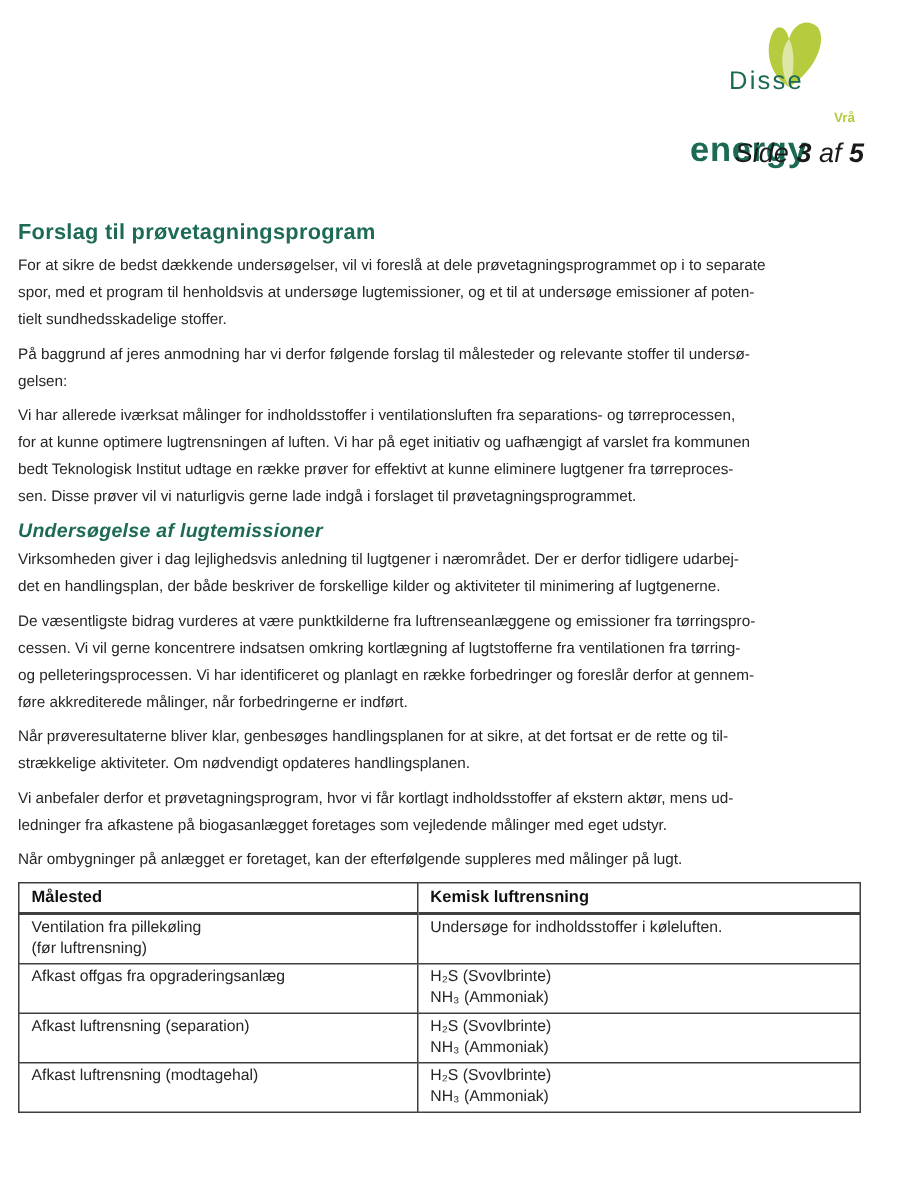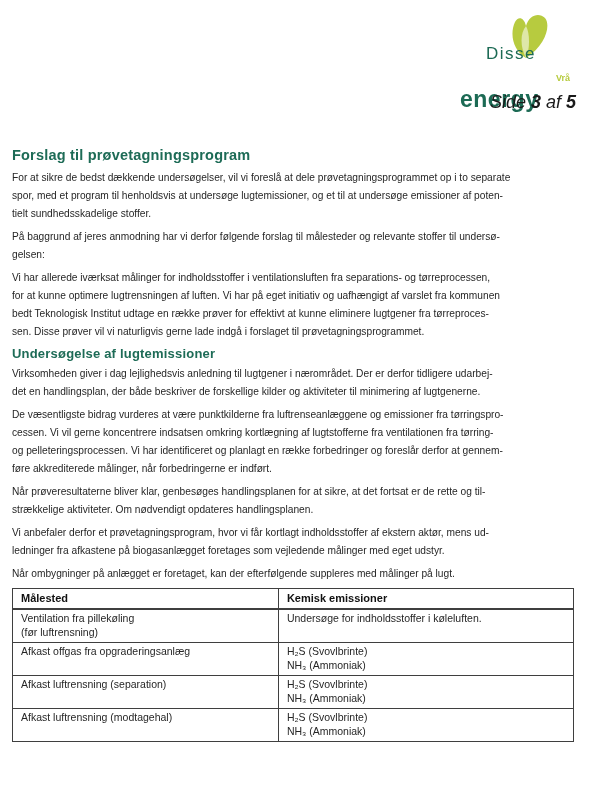--- a/index.html
+++ b/index.html
@@ -37,21 +37,21 @@
   }
   .page-indicator .num{font-weight:bold;}
   
   .content{position:absolute;left:12px;top:147px;width:562px;}
   h1.doc-h1{
     margin:0 0 6px 0;font-size:14.5px;font-weight:bold;
     letter-spacing:.2px;color:var(--heading);
   }
   h2.doc-h2{
     margin:0 0 4px 0;font-size:13px;font-weight:bold;
-    letter-spacing:.2px;color:var(--heading);
+    letter-spacing:.2px;color:var(--heading);font-style:italic;
   }
   p.doc-p{
     margin:0 0 5px 0;font-size:10.2px;line-height:18px;
     white-space:pre-line;color:var(--text);
   }
   .table-label{
     margin:2px 0 7px 0;font-size:10.6px;font-weight:bold;color:#111;
   }
   table.meas{
     border-collapse:collapse;width:100%;table-layout:fixed;
@@ -119,21 +119,21 @@
 
 
   <table class="meas">
     <colgroup>
         <col class="c1">
         <col class="c2">
       </colgroup>
     <thead>
       <tr>
         <th>Målested</th>
-        <th>Kemisk emissioner</th>
+        <th>Kemisk luftrensning</th>
       </tr>
     </thead>
     <tbody>
       <tr>
         <td>Ventilation fra pillekøling
 (før luftrensning)</td>
         <td>Undersøge for indholdsstoffer i køleluften.</td>
       </tr>
       <tr>
         <td>Afkast offgas fra opgraderingsanlæg</td>

